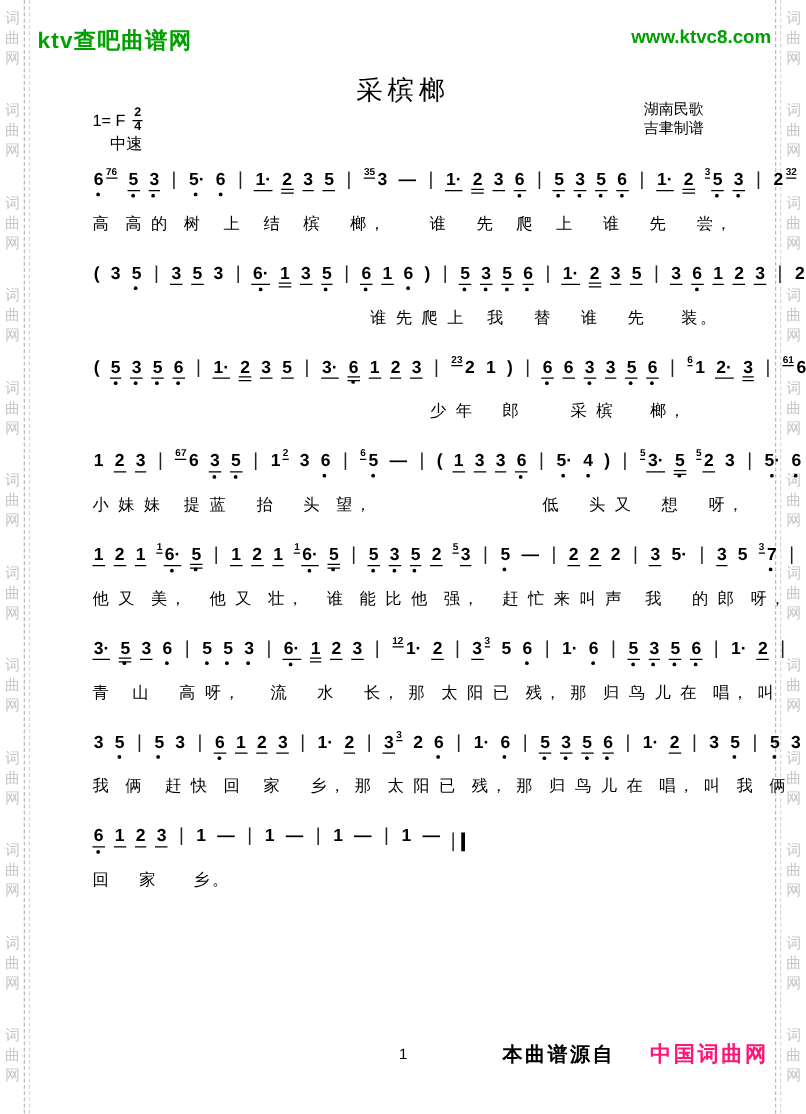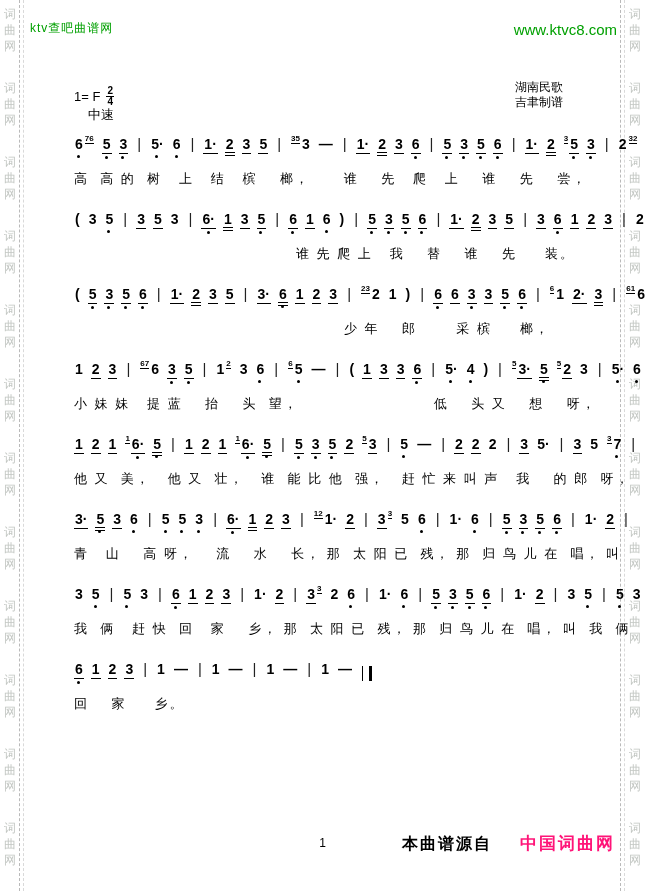--- a/index.html
+++ b/index.html
@@ -3,23 +3,23 @@
 <meta charset="utf-8">
 <style>
   html,body{margin:0;padding:0;background:#fff;}
   .page{position:relative;width:645px;height:891px;background:#fff;overflow:hidden;
         font-family:"Liberation Sans","DejaVu Sans",sans-serif;color:#000;}
   
   .rail-line{position:absolute;top:0;bottom:0;width:0;border-left:1px dashed #b9b9b9;}
   .wm-group{position:absolute;display:flex;flex-direction:column;gap:3px;
             color:var(--wm,#c3c7c3);font-size:12px;line-height:13px;}
   
-  .site-name{position:absolute;left:30px;top:20px;font-size:12px;font-weight:normal;
+  .site-name{position:absolute;left:30px;top:20px;font-size:18px;font-weight:bold;
              color:var(--green,#00a000);letter-spacing:1px;}
-  .site-url{position:absolute;right:28px;top:21px;font-size:15px;font-weight:normal;
+  .site-url{position:absolute;right:28px;top:21px;font-size:15px;font-weight:bold;
             color:var(--green,#00a000);}
   .song-title{position:absolute;left:0;right:0;top:58px;text-align:center;
               font-size:21px;letter-spacing:4px;}
   .meta-key{position:absolute;left:74px;top:86px;font-size:13px;display:flex;align-items:center;gap:6px;}
   .ts{display:inline-flex;flex-direction:column;align-items:center;font-size:10px;line-height:10px;font-weight:bold;}
   .ts-num{border-bottom:1px solid #000;padding:0 1px;}
   .meta-tempo{position:absolute;left:88px;top:106px;font-size:13px;}
   .credits{position:absolute;right:82px;top:80px;font-size:12px;line-height:15px;text-align:left;}
   
   .score{position:absolute;left:74px;right:50px;top:122px;}
@@ -173,20 +173,21 @@
       <div class="wm-group" style="right: 4px; top: 822px;">
         <span>词</span>
         <span>曲</span>
         <span>网</span>
       </div>
     </div>
 
   <div class="site-name">ktv查吧曲谱网</div>
   <div class="site-url">www.ktvc8.com</div>
 
+  <div class="song-title">采槟榔</div>
 
   <div class="meta-key">
     <span>1= F</span>
     <span class="ts">
       <span class="ts-num">2</span>
       <span class="ts-den">4</span>
     </span>
   </div>
   <div class="meta-tempo">中速</div>
 

